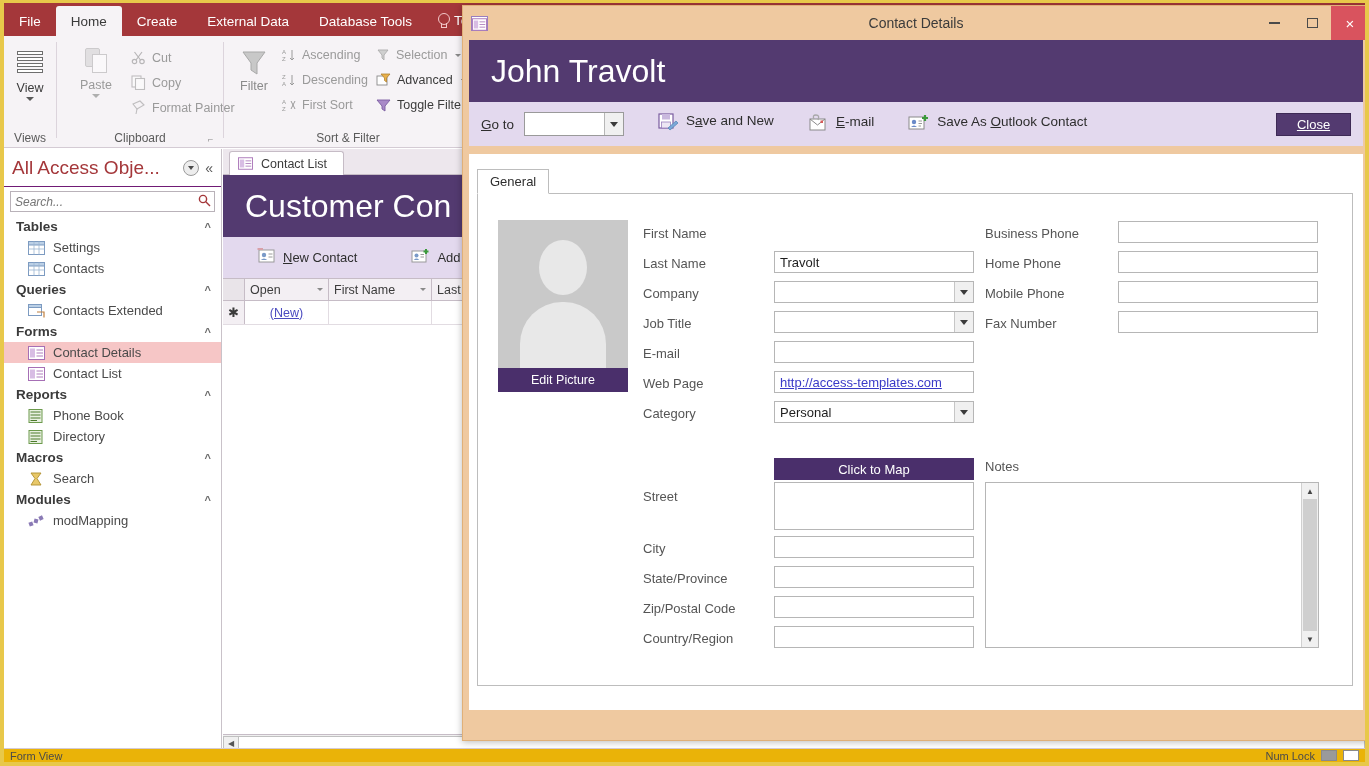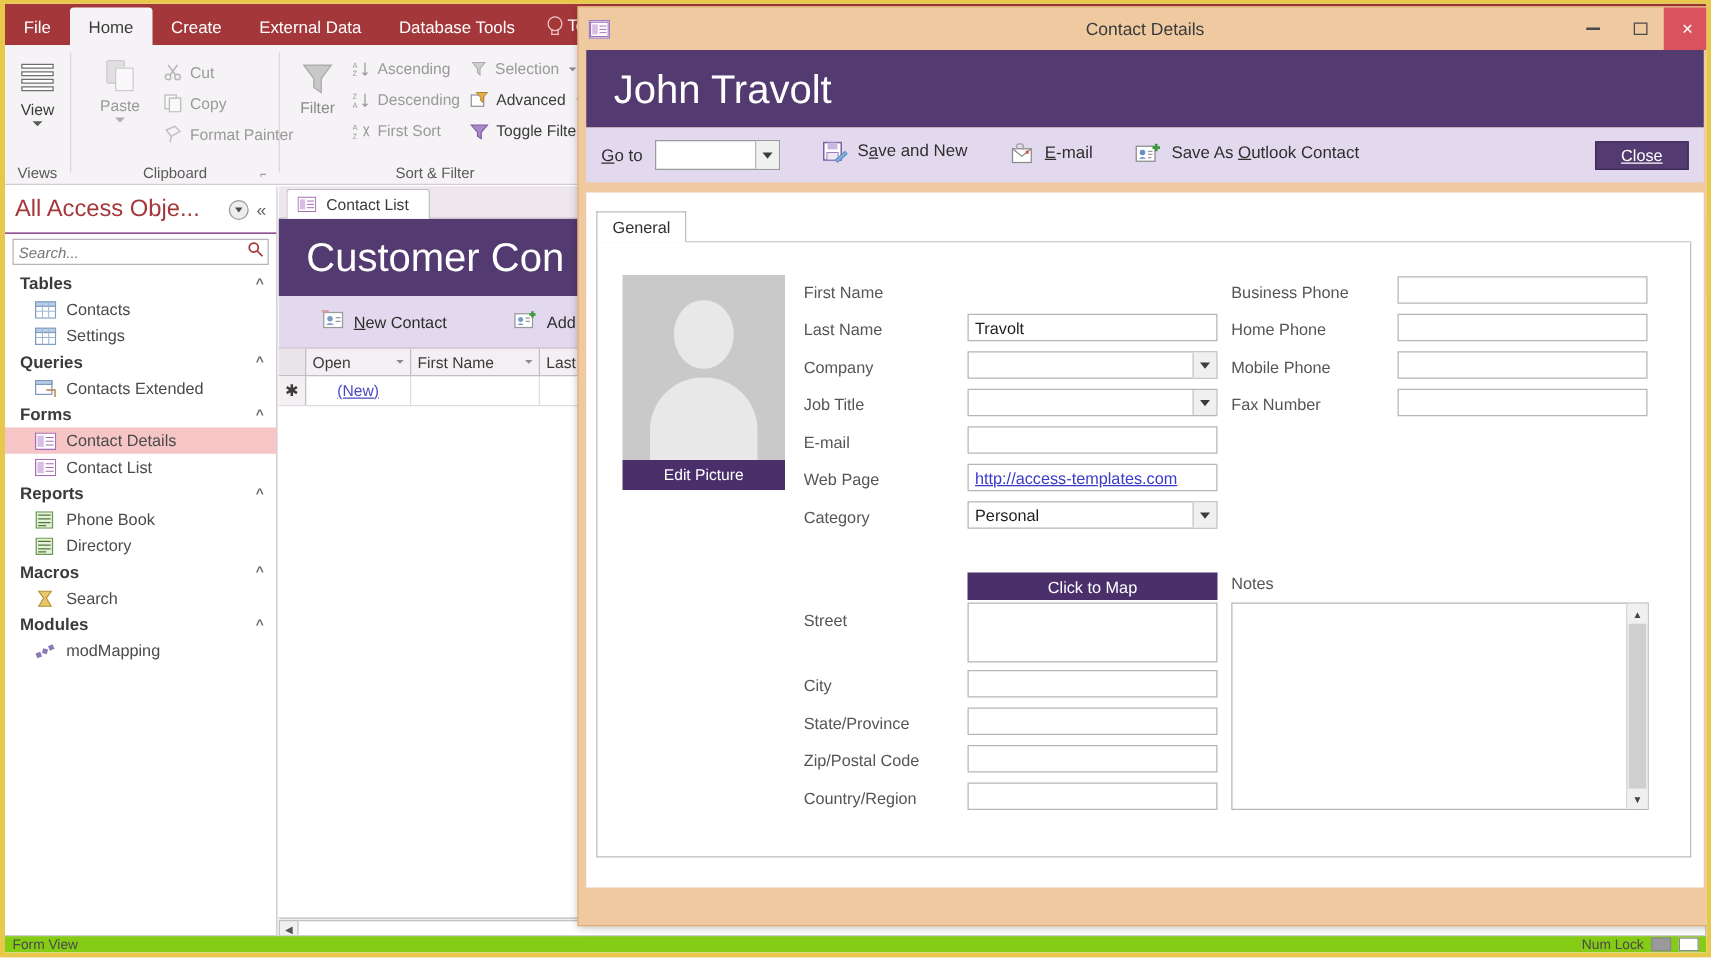--- a/index.html
+++ b/index.html
@@ -239,21 +239,21 @@
     width: 16px; height: 15px; background: #F0F0F0;
     border: 1px solid #C0C0C0; display: flex;
     align-items: center; justify-content: center; font-size: 8px; color: #555;
   }
   .hs-track { flex: 1; height: 15px; background: #ffffff; border: 1px solid #C0C0C0; border-left: none; }
 
   
   .statusbar {
     position: absolute; left: 0; bottom: 0;
     width: 1361px; height: 14px;
-    background: #84cc16; border-top: 1px solid #D4CBD4;
+    background: #eab308; border-top: 1px solid #D4CBD4;
     display: flex; align-items: center;
     padding: 0 6px; font-size: 11px; color: #4A4A4A;
     overflow: hidden;
   }
   .sb-right { margin-left: auto; display: flex; align-items: center; gap: 6px; }
   .viewbtn { width: 16px; height: 11px; border: 1px solid #8A8A8A; background: #fff; }
   .viewbtn.on { background: #9A9A9A; }
 
   
   .dialog {
@@ -571,31 +571,31 @@
         <span class="chev">^</span>
       </div>
       <div class="nav-item">
         <span class="obj-ic">
           <svg width="17" height="14" viewBox="0 0 17 14">
               <rect x="0.5" y="0.5" width="16" height="13" fill="#fff" stroke="#7D9BC1"></rect>
               <rect x="0.5" y="0.5" width="16" height="3.5" fill="#BBD0E6" stroke="#7D9BC1"></rect>
               <path d="M6 0.5 L6 13.5 M11 0.5 L11 13.5 M0.5 8 L16.5 8" stroke="#9DB6D2" stroke-width=".8"></path>
             </svg>
         </span>
-        <span>Contacts</span>
+        <span>Settings</span>
       </div>
       <div class="nav-item">
         <span class="obj-ic">
           <svg width="17" height="14" viewBox="0 0 17 14">
               <rect x="0.5" y="0.5" width="16" height="13" fill="#fff" stroke="#7D9BC1"></rect>
               <rect x="0.5" y="0.5" width="16" height="3.5" fill="#BBD0E6" stroke="#7D9BC1"></rect>
               <path d="M6 0.5 L6 13.5 M11 0.5 L11 13.5 M0.5 8 L16.5 8" stroke="#9DB6D2" stroke-width=".8"></path>
             </svg>
         </span>
-        <span>Settings</span>
+        <span>Contacts</span>
       </div>
 
       <div class="nav-group">
         <span>Queries</span>
         <span class="chev">^</span>
       </div>
       <div class="nav-item">
         <span class="obj-ic">
           <svg width="17" height="14" viewBox="0 0 17 14">
               <rect x="0.5" y="0.5" width="13" height="11" fill="#fff" stroke="#7D9BC1"></rect>

